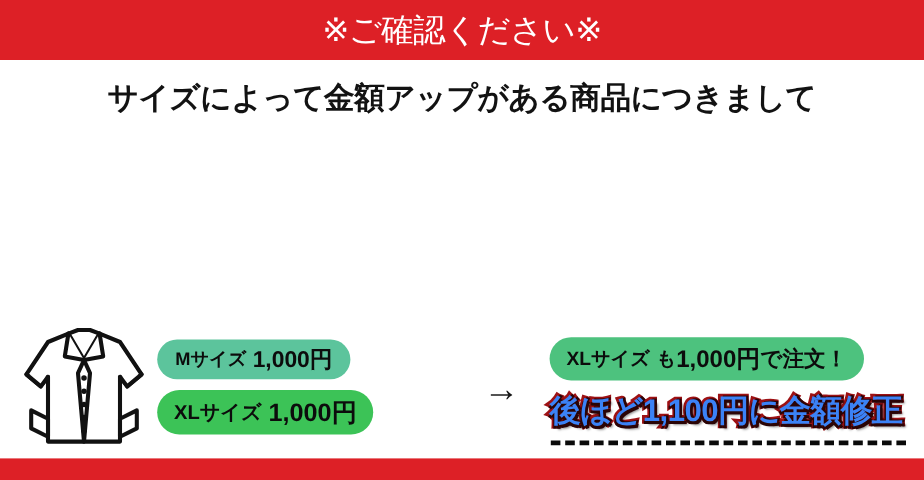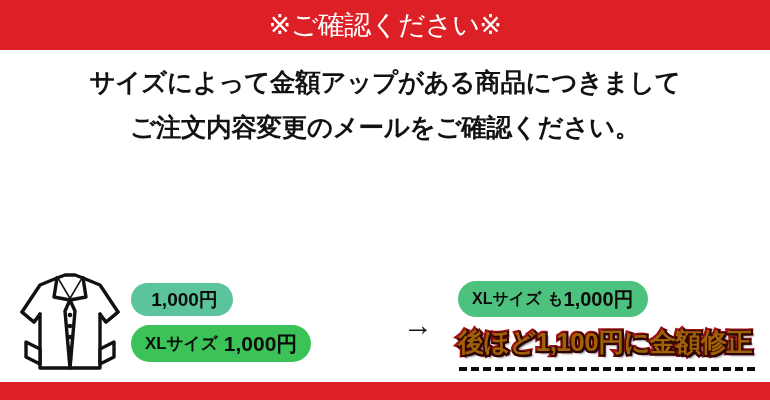--- a/index.html
+++ b/index.html
@@ -144,21 +144,21 @@
     width: 300px;
     height: 52px;
   }
   .correction-text {
     position: relative;
     display: inline-block;
     font-size: 26px;
     font-weight: bold;
     letter-spacing: -0.5px;
     white-space: nowrap;
-    color: #a16207;
+    color: #3b82f6;
     -webkit-text-stroke: 4.5px #9d1114;
     paint-order: stroke fill;
     text-shadow:
        2px 2px 0 #2a0406,
        2px -1px 0 #2a0406,
       -1px 2px 0 #2a0406,
        3px 3px 2px rgba(0,0,0,0.45);
   }
   .dashed-underline {
     position: absolute;
@@ -172,21 +172,20 @@
 </head>
 <body>
 
 <div id="root">
 
   <div class="band band-top"></div>
   <div class="band-title">※ご確認ください※</div>
 
   <div class="body-block">
     <div class="body-line">サイズによって金額アップがある商品につきまして</div>
-    <div class="body-line">ご注文内容変更のメールをご確認ください。</div>
   </div>
 
   <div class="compare-row">
 
     <svg class="shirt-icon" viewBox="0 0 112 108" aria-hidden="true">
       <g fill="#ffffff" stroke="#111111" stroke-width="3.4" stroke-linejoin="round" stroke-linecap="round">
         <path d="M43 8 L56 18 L69 8 L86 15 L104 42 L92 52 L86 44 L86 98 L26 98 L26 44 L20 52 L8 42 L26 15 Z"></path>
         <path d="M43 8 L56 30 L69 8 L61 5 L51 5 Z"></path>
         <path d="M43 8 L40 27 L56 30"></path>
         <path d="M69 8 L72 27 L56 30"></path>
@@ -199,31 +198,31 @@
       <g fill="#111111">
         <circle cx="56" cy="45" r="2.3"></circle>
         <circle cx="56" cy="56" r="2.3"></circle>
         <circle cx="56" cy="67" r="2.3"></circle>
         <circle cx="56" cy="78" r="2.3"></circle>
         <circle cx="56" cy="89" r="2.3"></circle>
       </g>
     </svg>
 
     <div class="pill pill-m">
-      &nbsp;<span>1,000円</span>
+      <span class="sz-small">Mサイズ</span>&nbsp;<span>1,000円</span>
     </div>
 
     <div class="pill pill-xl">
       <span class="sz-small">XLサイズ</span>&nbsp;<span>1,000円</span>
     </div>
 
     <div class="arrow">→</div>
 
     <div class="pill pill-right">
-      <span class="sz-small">XLサイズ</span>&nbsp;<span class="sz-small">も</span><span>1,000円</span>
+      <span class="sz-small">XLサイズ</span>&nbsp;<span class="sz-small">も</span><span>1,000円</span><span class="sz-mid">で注文！</span>
     </div>
 
     <div class="correction-wrap">
       <span class="correction-text">後ほど1,100円に金額修正</span>
       <div class="dashed-underline"></div>
     </div>
 
   </div>
 
   <div class="band band-bottom"></div>

